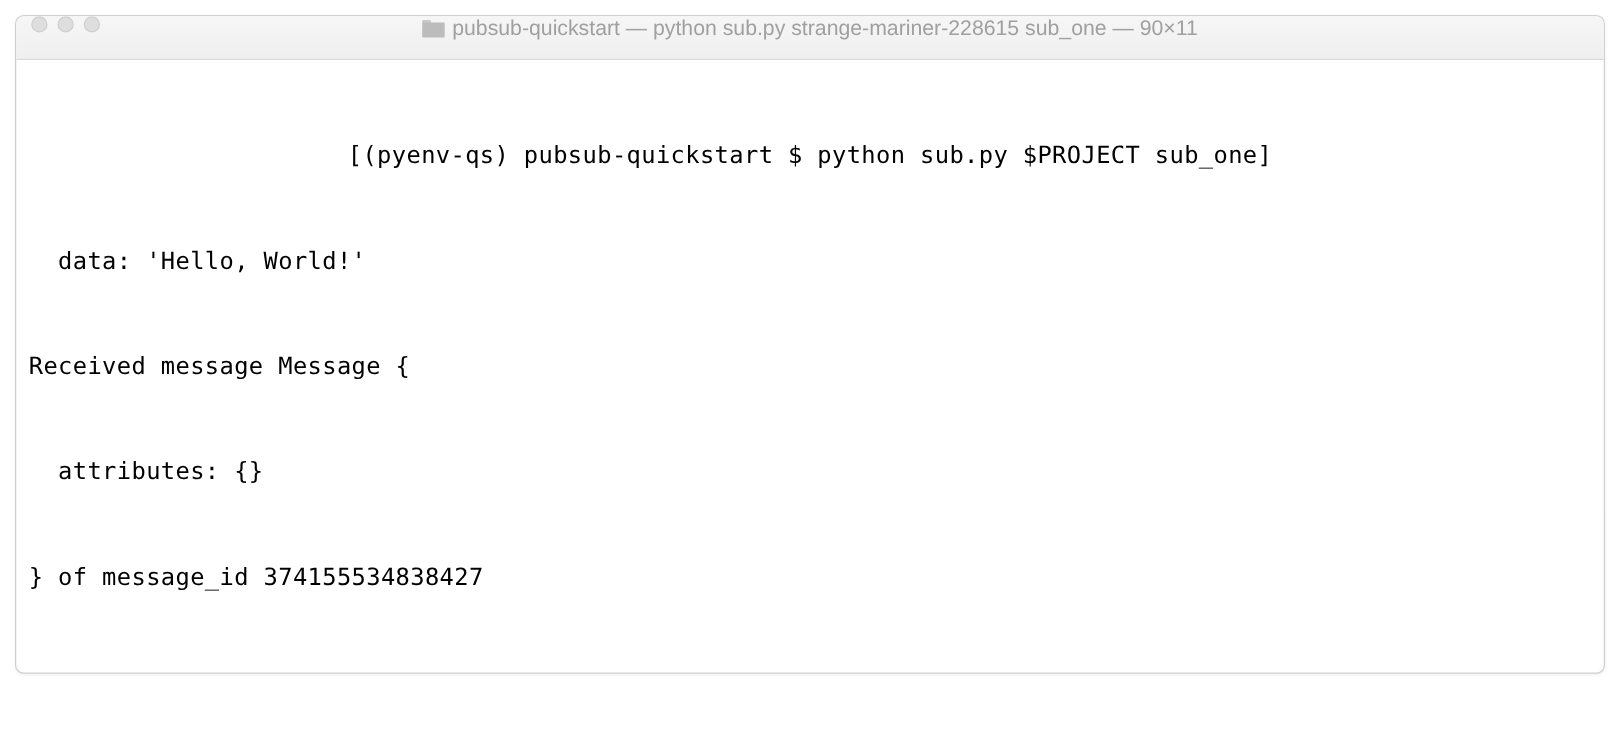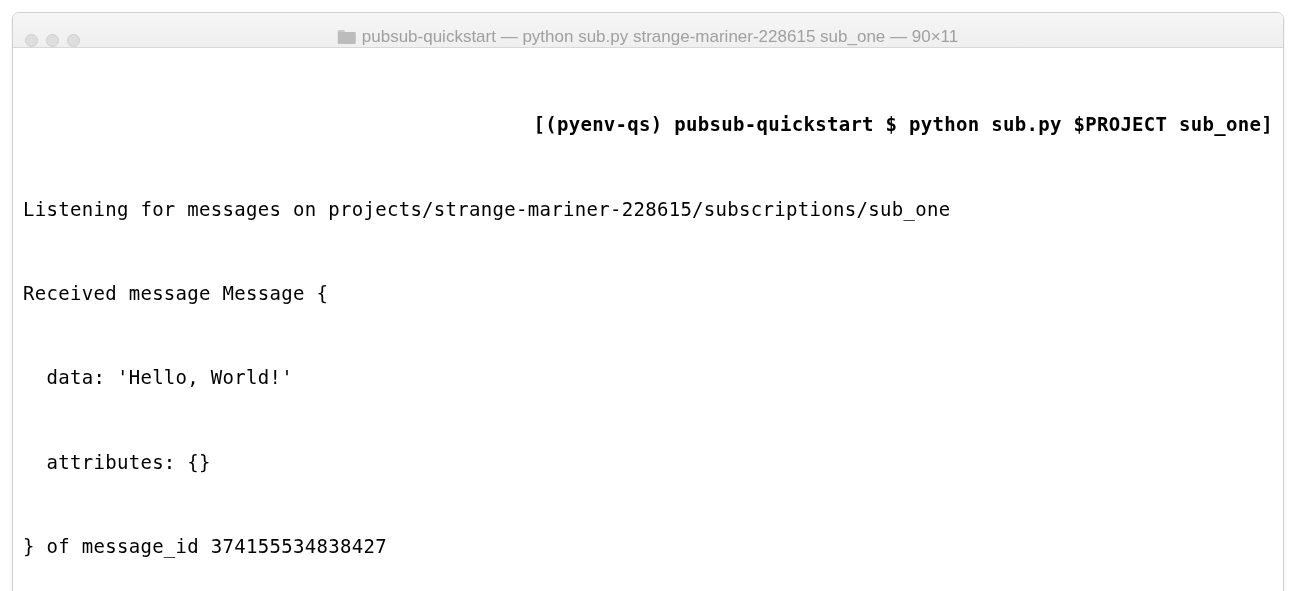--- a/index.html
+++ b/index.html
@@ -19,21 +19,21 @@
       border-radius: 7px;
       margin-bottom: 14px;
       overflow: hidden;
       box-shadow: 0 1px 3px rgba(0,0,0,0.08);
     }
     .title-bar {
       height: 35px;
       background: linear-gradient(to bottom, #ececec, #dcdcdc);
       border-bottom: 1px solid #c5c5c5;
       display: flex;
-      align-items: flex-end;
+      align-items: flex-start;
       padding: 0 12px;
       position: relative;
     }
     .title-bar.inactive {
       background: linear-gradient(to bottom, #f6f6f6, #efefef);
       border-bottom: 1px solid #d8d8d8;
     }
     .traffic-lights {
       display: flex;
       gap: 8px;
@@ -93,41 +93,39 @@
       font-family: "SF Mono", "Menlo", "Monaco", "Consolas", monospace;
       letter-spacing: 0.3px;
       white-space: pre;
       min-height: 30px;
     }
     .terminal-line {
       display: block;
     }
     .bracket-line {
       display: flex;
-      justify-content: flex-end;
-      font-weight: bold;
+      justify-content: center;
     }
     .win1-body { min-height: 200px; }
   </style>
 </head>
 <body>
 
 <div class="terminal-window">
   <div class="title-bar inactive">
     <div class="traffic-lights">
       <div class="traffic-light inactive"></div>
       <div class="traffic-light inactive"></div>
       <div class="traffic-light inactive"></div>
     </div>
     <div class="title-content inactive-title">
       <span class="folder-icon grey-folder"></span>
       <span>pubsub-quickstart — python sub.py strange-mariner-228615 sub_one — 90×11</span>
     </div>
   </div>
   <div class="terminal-body win1-body">
     <div class="terminal-line bracket-line"><span><span>[</span><span>(pyenv-qs) pubsub-quickstart $ python sub.py $PROJECT sub_one</span></span><span>]</span></div>
-    <div class="terminal-line">Listening for messages on projects/strange-mariner-228615/subscriptions/sub_one</div>
+    <div class="terminal-line">  data: 'Hello, World!'</div>
     <div class="terminal-line">Received message Message {</div>
-    <div class="terminal-line">  data: 'Hello, World!'</div>
     <div class="terminal-line">  attributes: {}</div>
     <div class="terminal-line">} of message_id 374155534838427</div>
   </div>
 </div>
 
 </body></html>

